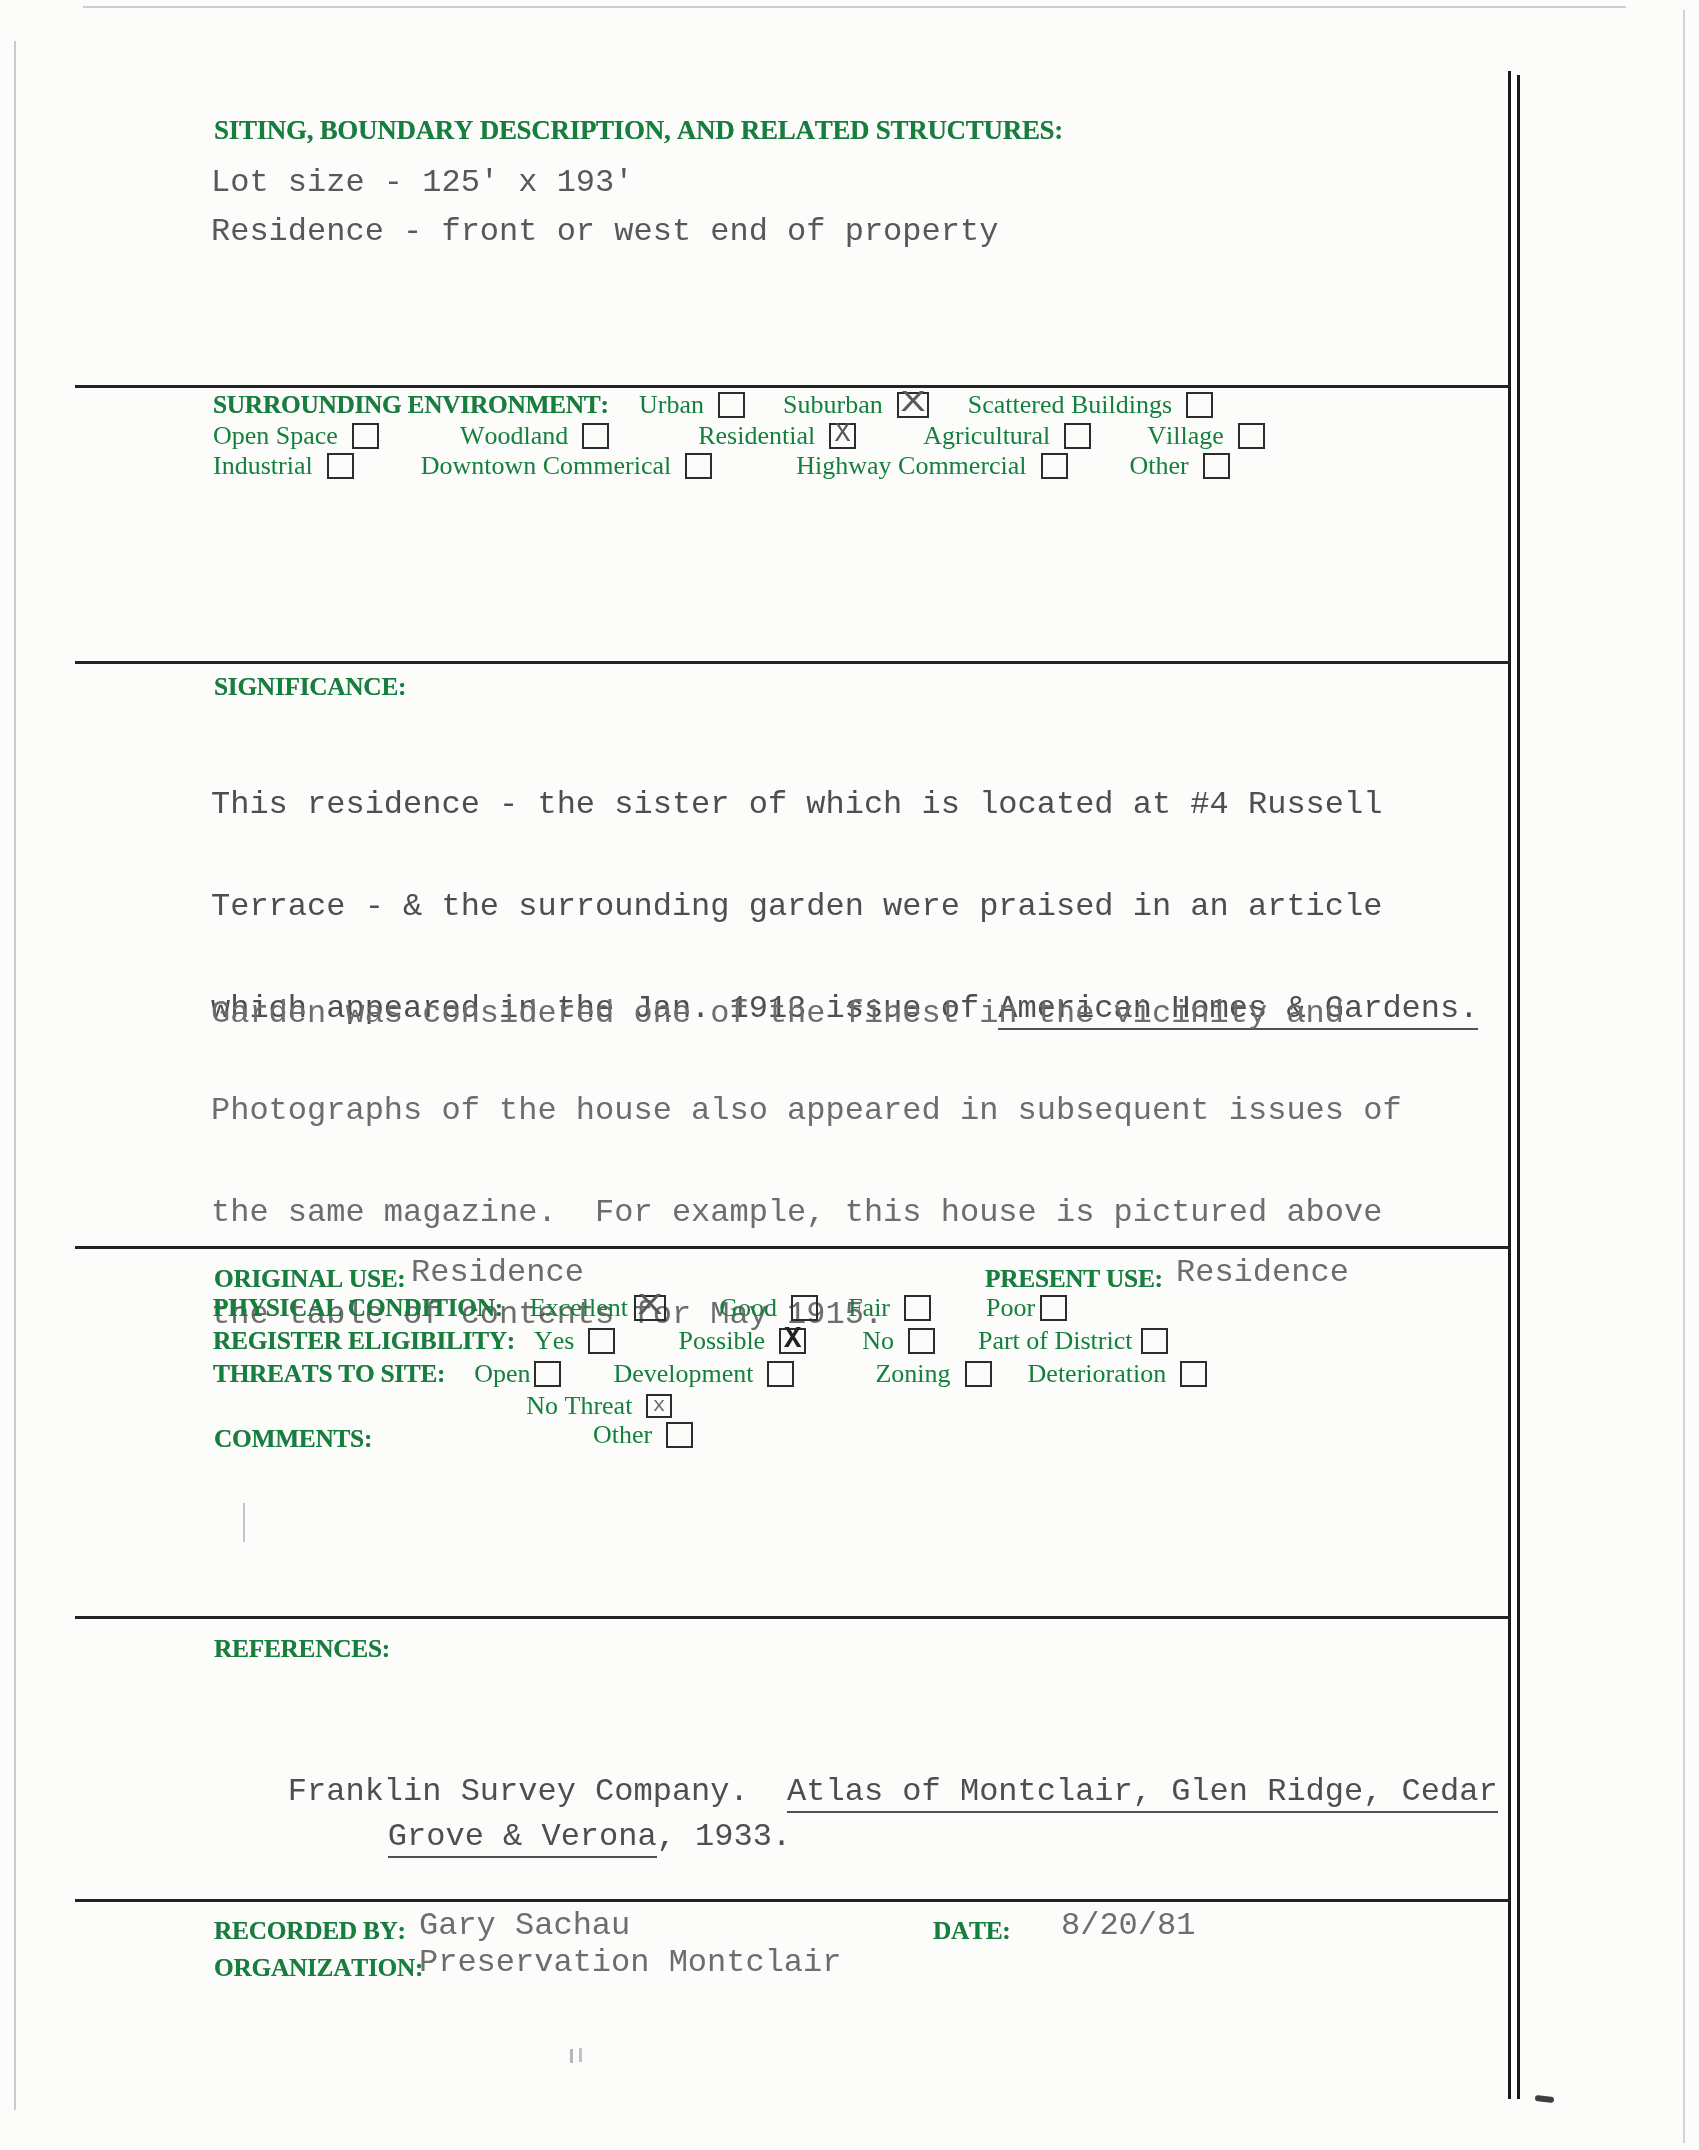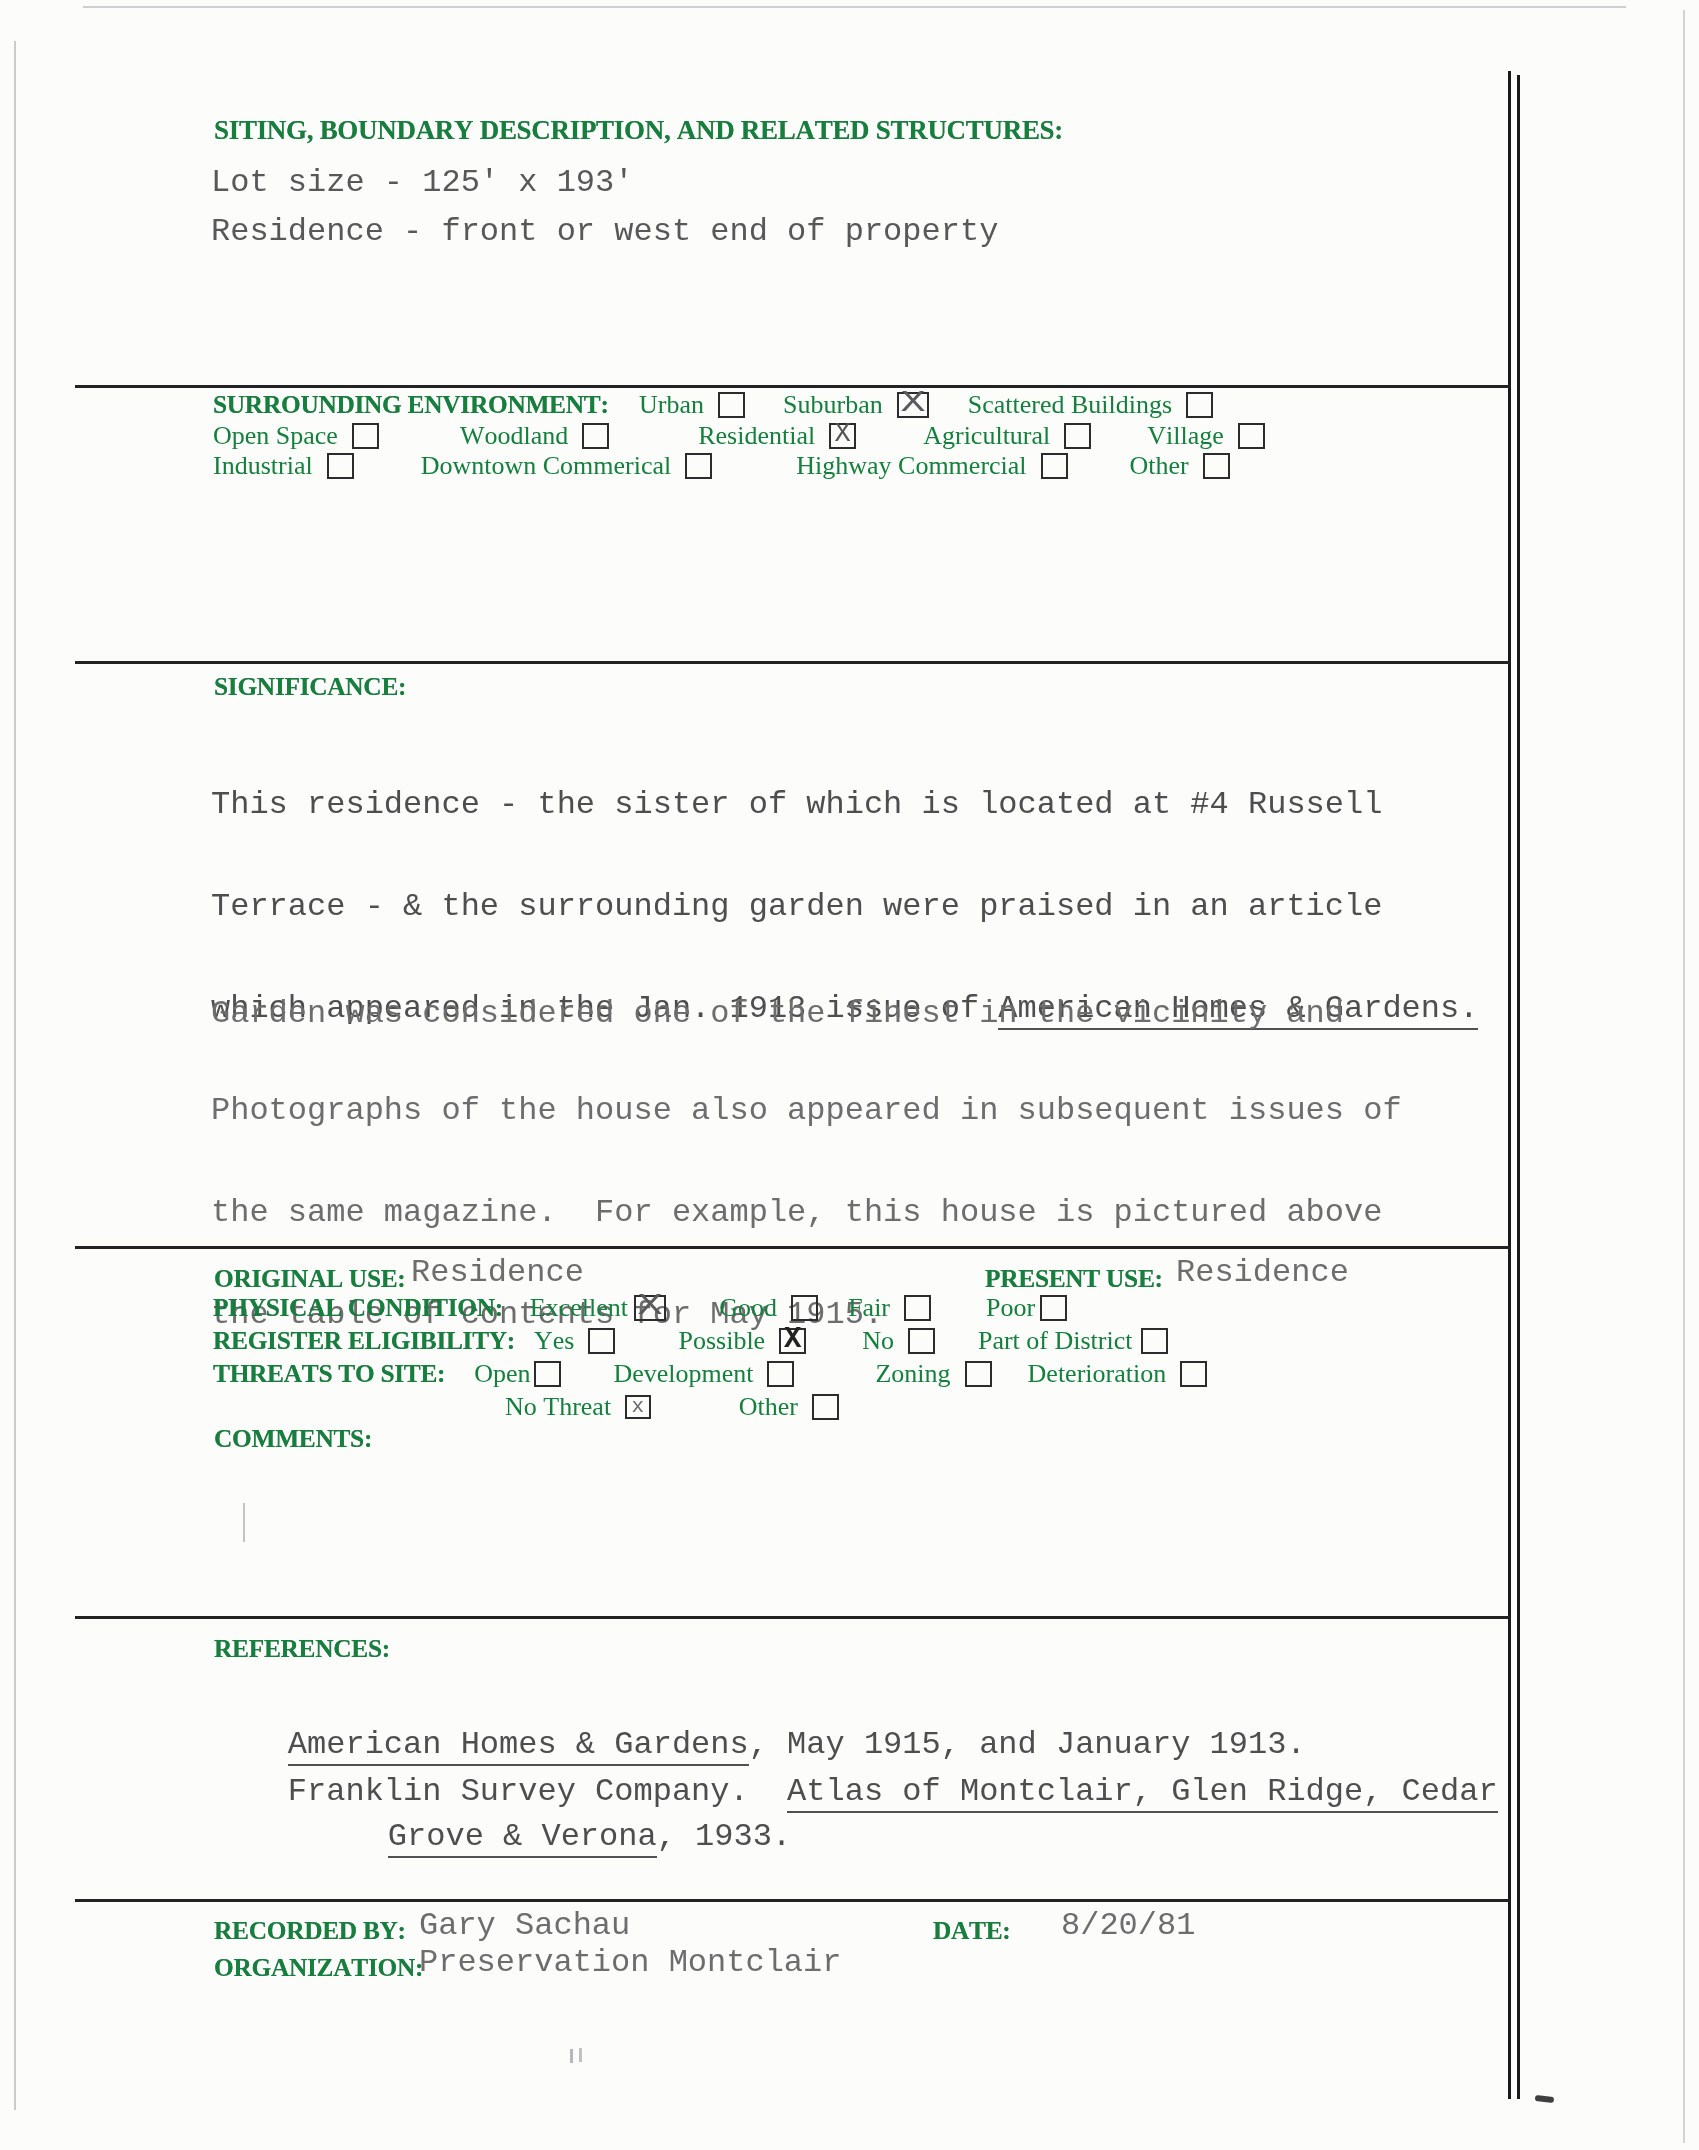--- a/index.html
+++ b/index.html
@@ -229,43 +229,40 @@
         </span>
     </span>
     <span class="cbi" style="margin-left:36px;">
       <span class="serif">Deterioration</span>
       <span class="cb">
           <i class="mark"></i>
         </span>
     </span>
   </div>
 
-  <div class="abs row" style="left:505px;top:1392px;">
+  <div class="abs row" style="left:505px;top:1392px;flex-direction:column;">
     <span class="cbi smallx">
       <span class="serif">No Threat</span>
       <span class="cb" style="width:21.6px;height:20.3px;">
           <i class="mark">x</i>
         </span>
     </span>
     <span class="cbi" style="margin-left:88px;">
       <span class="serif">Other</span>
       <span class="cb">
           <i class="mark"></i>
         </span>
     </span>
   </div>
 
   <div class="abs serif b" style="left:214px;top:1425px;">COMMENTS:</div>
 
   <div class="hr" style="top:1616px;"></div>
   <div class="abs serif b" style="left:214px;top:1635px;">REFERENCES:</div>
 
-  <div class="abs mono dark" style="left:211px;top:1694px;">
-    <span class="u">American Homes &amp; Gardens</span><span>, May 1915, and January 1913.</span>
-  </div>
   <div class="abs mono dark" style="left:211px;top:1741px;">
     <span>Franklin Survey Company.  </span><span class="u">Atlas of Montclair, Glen Ridge, Cedar</span>
   </div>
   <div class="abs mono dark" style="left:311px;top:1786px;">
     <span class="u">Grove &amp; Verona</span><span>, 1933.</span>
   </div>
 
   <div class="hr" style="top:1899px;"></div>
 
   <div class="abs serif b" style="left:214px;top:1917px;">RECORDED BY:</div>

